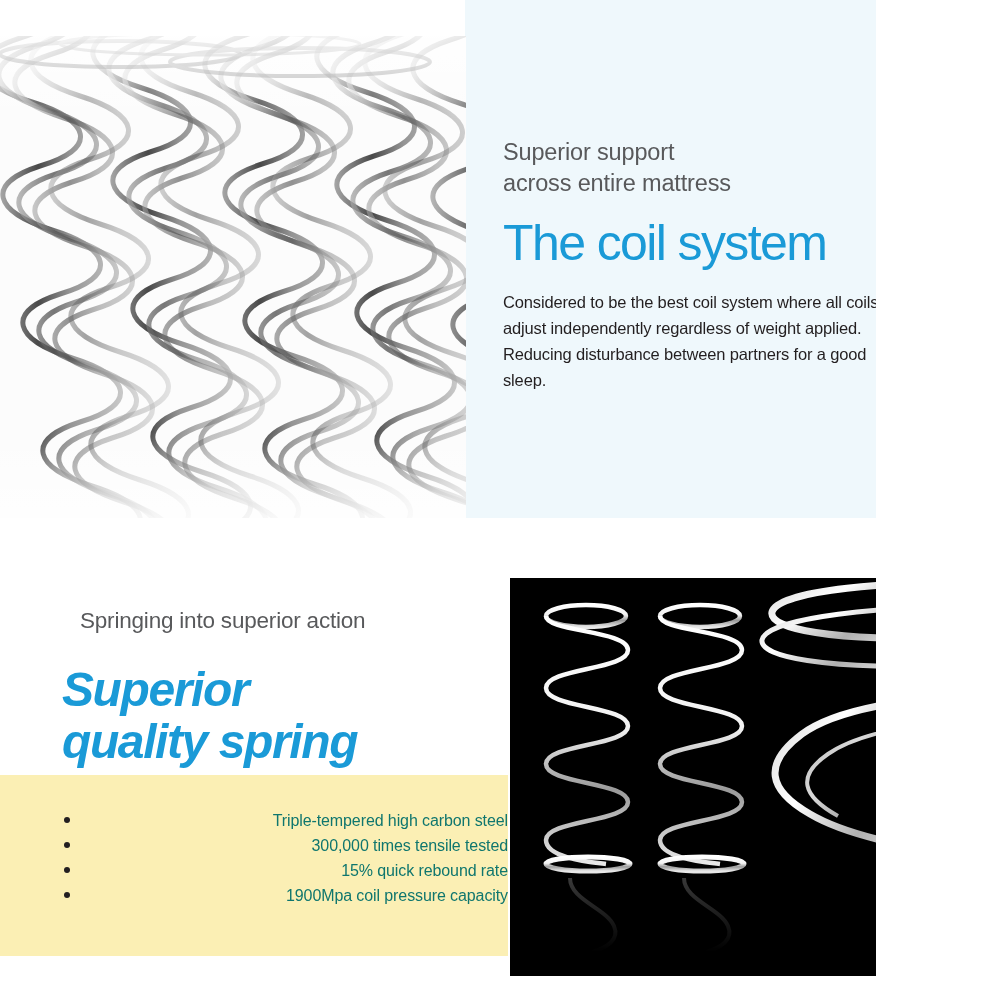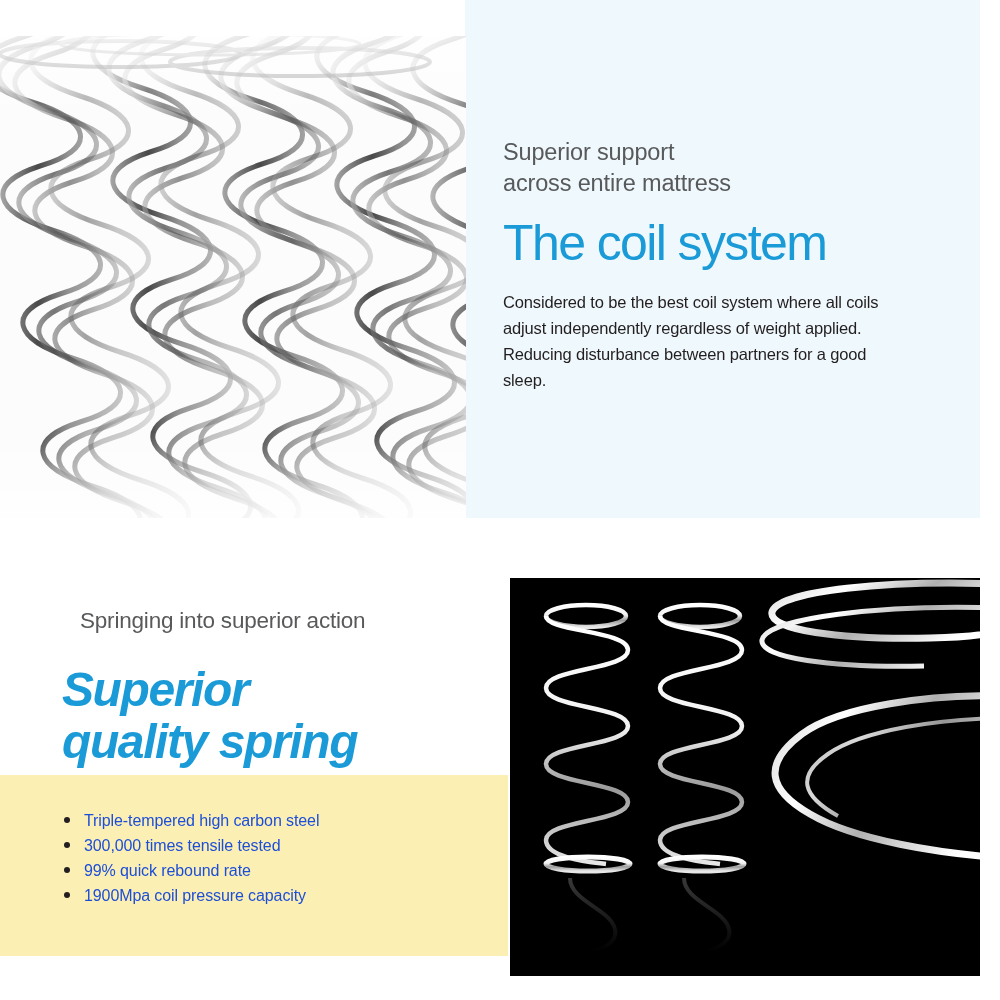--- a/index.html
+++ b/index.html
@@ -8,25 +8,24 @@
     padding: 0;
     background: #ffffff;
   }
   body {
     font-family: "Liberation Sans", sans-serif;
     -webkit-font-smoothing: antialiased;
   }
 
   #page {
     position: relative;
-    width: 960px;
+    width: 876px;
     height: 1000px;
     background: #ffffff;
     overflow: hidden;
-    padding-left: 20px;
   }
 
   
   .top-section {
     position: absolute;
     left: 0;
     top: 0;
     width: 1000px;
     height: 518px;
     background: #ffffff;
@@ -130,23 +129,24 @@
   }
   .feature-list {
     list-style: none;
     margin: 0;
     padding: 33px 0 0 62px;
   }
   .feature-list li {
     position: relative;
     font-size: 16px;
     line-height: 25px;
-    color: #1d4ed8;
+    color: #0f766e;
     letter-spacing: -0.1px;
     padding-left: 22px;
+    text-align: right;
   }
   .feature-list li .bullet {
     position: absolute;
     left: 2px;
     top: 9px;
     width: 6px;
     height: 6px;
     border-radius: 50%;
     background: #231f20;
   }
@@ -258,21 +258,21 @@
         <li>
           <span class="bullet"></span>
           <span>Triple-tempered high carbon steel</span>
         </li>
         <li>
           <span class="bullet"></span>
           <span>300,000 times tensile tested</span>
         </li>
         <li>
           <span class="bullet"></span>
-          <span>99% quick rebound rate</span>
+          <span>15% quick rebound rate</span>
         </li>
         <li>
           <span class="bullet"></span>
           <span>1900Mpa coil pressure capacity</span>
         </li>
       </ul>
     </div>
 
     <div class="photo-springs">
       <svg width="490" height="398" viewBox="0 0 490 398">

